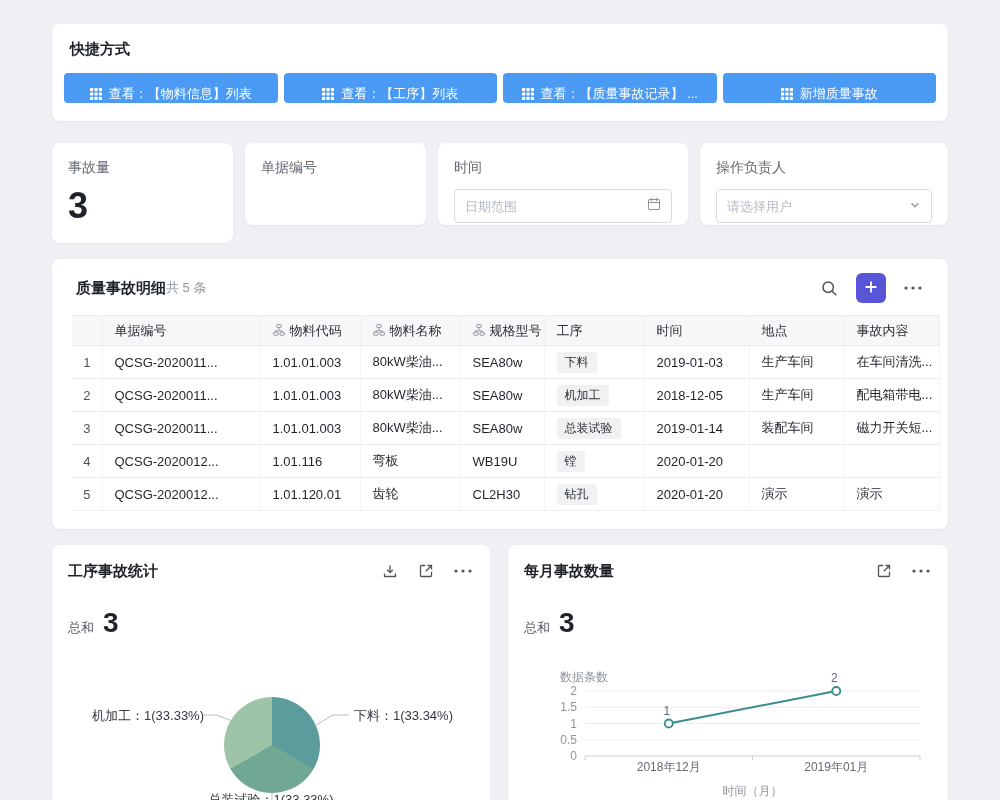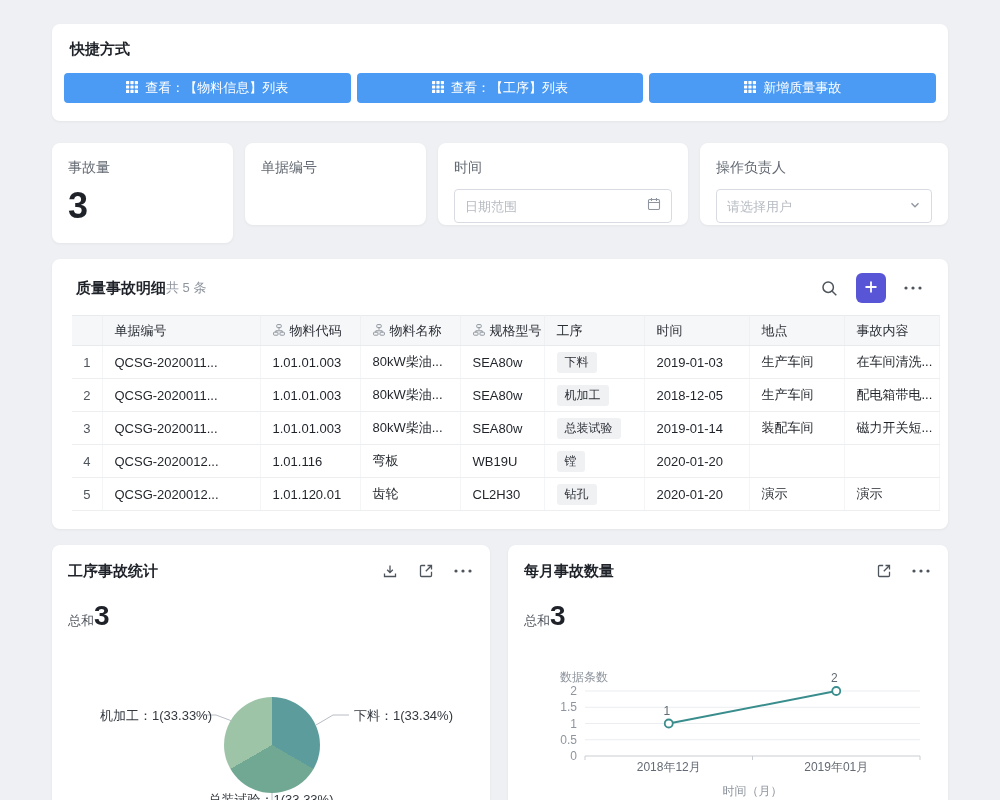--- a/index.html
+++ b/index.html
@@ -6,21 +6,21 @@
   html,body { width:1000px; height:800px; overflow:hidden; }
   body { background:#eef0f3; font-family:"Liberation Sans","DejaVu Sans",sans-serif; color:#1f2329; }
   .page { width:1000px; height:800px; padding:24px 52px; overflow:hidden; }
   .card { background:#fff; border-radius:8px; box-shadow:0 1px 3px rgba(31,35,41,.05); }
 
   
   .shortcuts { padding:16px 12px 18px; }
   .sc-title { font-size:15px; font-weight:700; margin:0 6px 14px; }
   .btn-row { display:flex; gap:6px; }
   .sc-btn { flex:1; height:30px; border:0; border-radius:4px; background:var(--shortcut-button,#4b9bf5);
-            color:#fff; font-size:13px; font-family:inherit; display:flex; align-items:center;
+            color:#fff; font-size:13px; font-family:inherit; display:flex; align-items:flex-end;
             justify-content:center; gap:7px; cursor:pointer; white-space:nowrap; overflow:hidden; }
 
   
   .filter-row { display:flex; gap:12px; margin-top:22px; align-items:flex-start; }
   .f-card { flex:1; padding:16px; }
   .stat-card { height:100px; }
   .input-card { height:82px; }
   .f-label { font-size:14px; color:#646a73; }
   .stat-value { font-size:36px; font-weight:700; margin-top:8px; color:#1f2329; }
   .input-wrap { margin-top:12px; height:34px; border:1px solid #d8dce2; border-radius:4px;
@@ -53,27 +53,27 @@
   td.c9 { padding:0 0 0 8px; }
 
   
   .charts-row { display:flex; gap:18px; margin-top:16px; }
   .chart-card { height:282px; position:relative; padding:16px; }
   .pie-card { width:438px; }
   .line-card { flex:1; }
   .chart-head { display:flex; align-items:center; }
   .chart-title { font-size:15px; font-weight:700; }
   .chart-icons { margin-left:auto; display:flex; align-items:center; gap:16px; }
-  .sum-row { display:flex; align-items:baseline; gap:0; margin-top:19px; }
+  .sum-row { display:flex; align-items:baseline; gap:9px; margin-top:26px; }
   .sum-label { font-size:13px; color:#51565e; }
   .sum-value { font-size:28px; font-weight:700; color:#1f2329; }
 
   .pie { position:absolute; left:172px; top:152px; width:96px; height:96px; border-radius:50%; }
   .pie-label { position:absolute; font-size:13px; color:#33383f; white-space:nowrap; }
-  .pl-left { left:40px; top:162px; width:120px; text-align:right; }
+  .pl-left { left:32px; top:162px; width:120px; text-align:right; }
   .pl-right { left:302px; top:162px; }
   .pl-bottom { left:0; width:100%; text-align:center; top:246px; }
   .callouts { position:absolute; left:0; top:0; pointer-events:none; }
 
   .y-axis-name { position:absolute; left:52px; top:124px; font-size:12px; color:#8f959e; }
   .line-svg { position:absolute; left:0; top:126px; }
 </style>
 </head>
 <body>
 
@@ -102,20 +102,34 @@
               <rect x="4.4" y="0" width="3.2" height="3.2" rx="0.6"></rect>
               <rect x="8.8" y="0" width="3.2" height="3.2" rx="0.6"></rect>
               <rect x="0" y="4.4" width="3.2" height="3.2" rx="0.6"></rect>
               <rect x="4.4" y="4.4" width="3.2" height="3.2" rx="0.6"></rect>
               <rect x="8.8" y="4.4" width="3.2" height="3.2" rx="0.6"></rect>
               <rect x="0" y="8.8" width="3.2" height="3.2" rx="0.6"></rect>
               <rect x="4.4" y="8.8" width="3.2" height="3.2" rx="0.6"></rect>
               <rect x="8.8" y="8.8" width="3.2" height="3.2" rx="0.6"></rect>
             </svg></span>
         <span>查看：【工序】列表</span>
+      </button>
+      <button class="sc-btn">
+        <span><svg width="12" height="12" viewBox="0 0 12 12" fill="#fff">
+              <rect x="0" y="0" width="3.2" height="3.2" rx="0.6"></rect>
+              <rect x="4.4" y="0" width="3.2" height="3.2" rx="0.6"></rect>
+              <rect x="8.8" y="0" width="3.2" height="3.2" rx="0.6"></rect>
+              <rect x="0" y="4.4" width="3.2" height="3.2" rx="0.6"></rect>
+              <rect x="4.4" y="4.4" width="3.2" height="3.2" rx="0.6"></rect>
+              <rect x="8.8" y="4.4" width="3.2" height="3.2" rx="0.6"></rect>
+              <rect x="0" y="8.8" width="3.2" height="3.2" rx="0.6"></rect>
+              <rect x="4.4" y="8.8" width="3.2" height="3.2" rx="0.6"></rect>
+              <rect x="8.8" y="8.8" width="3.2" height="3.2" rx="0.6"></rect>
+            </svg></span>
+        <span>查看：【质量事故记录】 ...</span>
       </button>
       <button class="sc-btn">
         <span><svg width="12" height="12" viewBox="0 0 12 12" fill="#fff">
               <rect x="0" y="0" width="3.2" height="3.2" rx="0.6"></rect>
               <rect x="4.4" y="0" width="3.2" height="3.2" rx="0.6"></rect>
               <rect x="8.8" y="0" width="3.2" height="3.2" rx="0.6"></rect>
               <rect x="0" y="4.4" width="3.2" height="3.2" rx="0.6"></rect>
               <rect x="4.4" y="4.4" width="3.2" height="3.2" rx="0.6"></rect>
               <rect x="8.8" y="4.4" width="3.2" height="3.2" rx="0.6"></rect>
               <rect x="0" y="8.8" width="3.2" height="3.2" rx="0.6"></rect>

